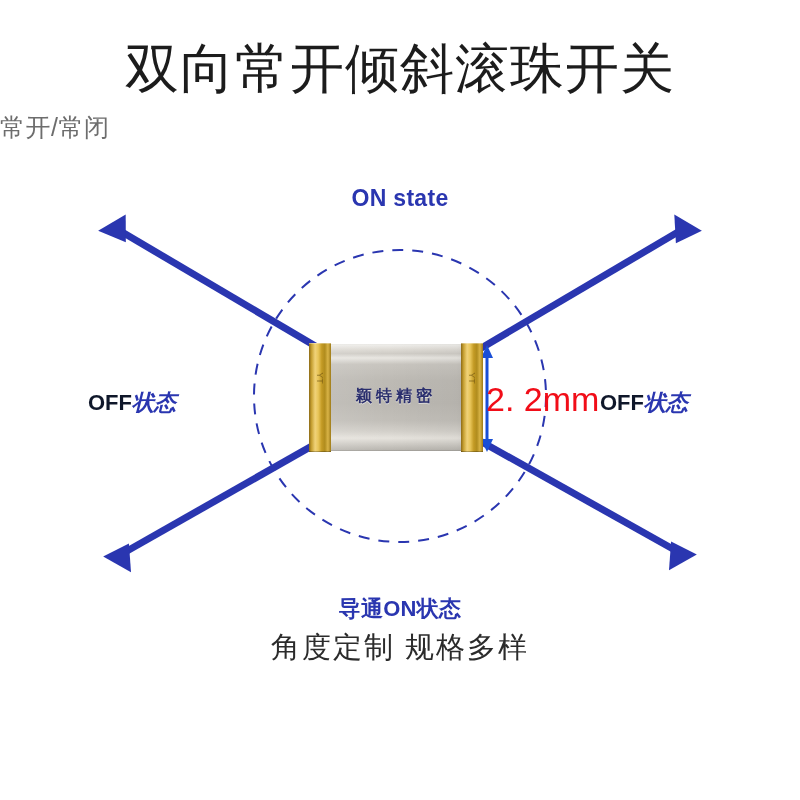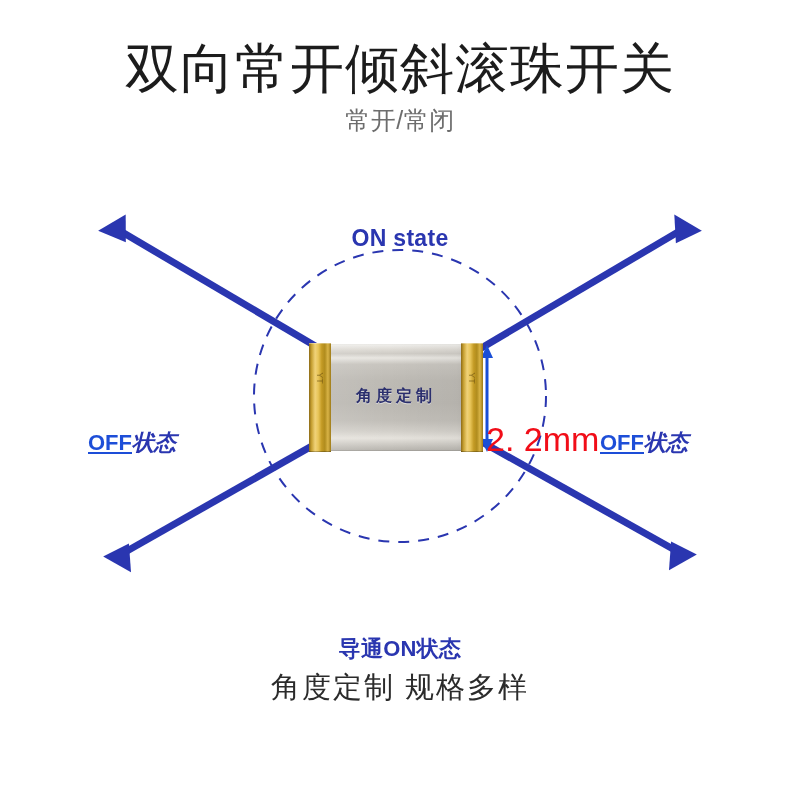--- a/index.html
+++ b/index.html
@@ -35,23 +35,22 @@
     font-size: 54px;
     line-height: 60px;
     font-weight: 400;
     color: #1c1c1c;
     letter-spacing: 1px;
     white-space: nowrap;
   }
   .subtitle {
     position: absolute;
     left: 0;
-    top: 105px;
-    width: 800px;
-    text-align: center;
+    top: 112px;
+    width: 800px;
     font-size: 25px;
     line-height: 30px;
     font-weight: 400;
     color: #6d6d6d;
     letter-spacing: 0.5px;
     white-space: nowrap;
   }
 
   
   #diagram {
@@ -60,42 +59,41 @@
     top: 0;
     width: 800px;
     height: 800px;
   }
 
   
   .anno {
     position: absolute;
     white-space: nowrap;
     font-weight: 700;
-    margin-top: 40px;
   }
   .anno-on-state {
     left: 0;
     top: 185px;
     width: 800px;
     text-align: center;
     font-size: 23px;
     color: #2a36b0;
     letter-spacing: 0.3px;
   }
   .anno-off-left {
     left: 88px;
     top: 388px;
     font-size: 22px;
   }
   .anno-off-right {
     left: 600px;
     top: 388px;
     font-size: 22px;
   }
-  .off-en { color: #1d4ed8; text-decoration: underline; }
+  .off-en { color: #0f172a; }
   .off-cn { color: #2a36b0; font-style: italic; }
 
   .anno-on-bottom {
     left: 0;
     top: 594px;
     width: 800px;
     text-align: center;
     font-size: 22px;
     color: #2a36b0;
     letter-spacing: 0.3px;
@@ -250,21 +248,21 @@
   </svg>
 
   <div id="device">
     <div class="dev-body"></div>
     <div class="dev-cap left">
       <div class="cap-glyph">YT</div>
     </div>
     <div class="dev-cap right">
       <div class="cap-glyph">YT</div>
     </div>
-    <div class="dev-label">角度定制</div>
+    <div class="dev-label">颖特精密</div>
   </div>
 
   <div class="anno anno-on-state">ON state</div>
 
   <div class="anno anno-off-left">
     <span class="off-en">OFF</span><span class="off-cn">状态</span>
   </div>
 
   <div class="anno anno-off-right">
     <span class="off-en">OFF</span><span class="off-cn">状态</span>

